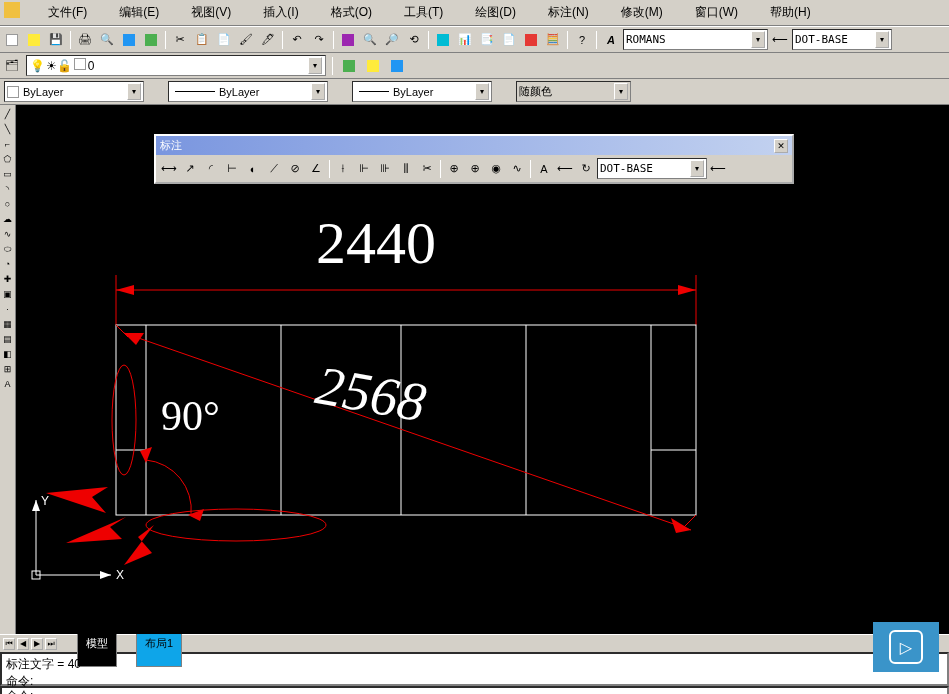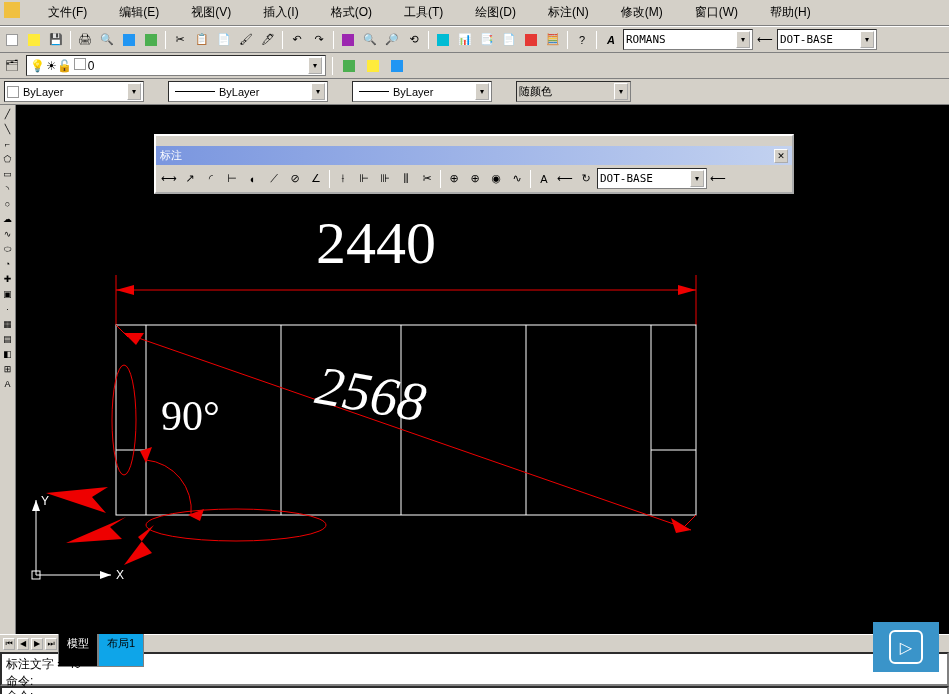--- a/index.html
+++ b/index.html
@@ -20,28 +20,28 @@
 .layer-icons { display: flex; gap: 1px; align-items: center; }
 
 .props-row { display: flex; align-items: center; padding: 2px 4px; gap: 24px; background: #d4d0c8; border-bottom: 1px solid #808080; }
 
 .content { display: flex; height: calc(100% - 165px); background: #000; position: relative; }
 .left-panel { width: 16px; background: #d4d0c8; border-right: 1px solid #808080; display: flex; flex-direction: column; align-items: center; padding: 2px 0; gap: 1px; }
 .left-btn { width: 14px; height: 14px; font-size: 9px; display: flex; align-items: center; justify-content: center; cursor: pointer; }
 .canvas { flex: 1; background: #000; position: relative; }
 
 .dim-toolbar { position: absolute; top: 29px; left: 138px; width: 640px; background: #d4d0c8; border: 2px outset #fff; }
-.dim-title { background: linear-gradient(to right, #7a96df, #c3d2f0); color: #fff; font-size: 11px; padding: 2px 4px; display: flex; justify-content: space-between; align-items: center; margin-top: 10px; }
+.dim-title { background: linear-gradient(to right, #7a96df, #c3d2f0); color: #fff; font-size: 11px; padding: 2px 4px; display: flex; justify-content: space-between; align-items: center; }
 .dim-close { width: 14px; height: 14px; background: #d4d0c8; border: 1px outset #fff; color: #000; font-size: 9px; display: flex; align-items: center; justify-content: center; cursor: pointer; }
 .dim-body { padding: 3px; display: flex; align-items: center; gap: 1px; flex-wrap: wrap; }
 .cad-red { stroke: #e00; fill: none; stroke-width: 1; }
 
 .tabs { background: #d4d0c8; display: flex; align-items: center; padding: 1px 2px; height: 18px; font-size: 11px; border-top: 1px solid #fff; }
 .tab-nav { width: 12px; height: 12px; border: 1px outset #fff; margin: 0 1px; font-size: 8px; display: flex; align-items: center; justify-content: center; }
-.tab { padding: 15px 8px; background: #fff; border: 1px solid #808080; margin-left: 0; cursor: pointer; }
+.tab { padding: 15px 8px; background: #fff; border: 1px solid #808080; margin-left: 19px; cursor: pointer; }
 .tab.active { background: #000; color: #fff; }
 .tab.inactive { background: #0ea5e9; }
 
 .cmdline { background: #fff; border: 2px inset #808080; padding: 2px 4px; font-size: 12px; height: 34px; }
 .cmdline2 { background: #fff; border: 2px inset #808080; padding: 2px 4px; font-size: 12px; height: 20px; display: flex; align-items: center; }
 
 .watermark { position: absolute; right: 10px; bottom: 22px; background: #3a94c9; color: #fff; padding: 8px 16px; display: flex; align-items: center; gap: 10px; font-size: 18px; font-family: "Microsoft YaHei", sans-serif; }
 .watermark-icon { width: 34px; height: 34px; border: 2px solid #fff; border-radius: 6px; display: flex; align-items: center; justify-content: center; font-size: 16px; }
 .watermark-text { display: flex; flex-direction: column; line-height: 1.2; }
 .watermark-sub { font-size: 10px; opacity: 0.85; letter-spacing: 1px; }
@@ -116,21 +116,21 @@
   <span class="tool-btn">📑</span>
   <span class="tool-btn">📄</span>
   <span class="tool-btn">
       <span class="ico sq-red"></span>
     </span>
   <span class="tool-btn">🧮</span>
   <span class="tool-sep"></span>
   <span class="tool-btn">?</span>
   <span class="tool-sep"></span>
   <span class="tool-btn" style="font-style:italic;font-weight:bold">A</span>
-  <div class="combo" style="width:130px">
+  <div class="combo" style="width:145px">
     <span style="font-family:monospace">ROMANS</span>
     <span class="combo-arrow">▾</span>
   </div>
   <span class="tool-btn">⟵</span>
   <div class="combo" style="width:100px">
     <span style="font-family:monospace">DOT-BASE</span>
     <span class="combo-arrow">▾</span>
   </div>
 </div>
 

